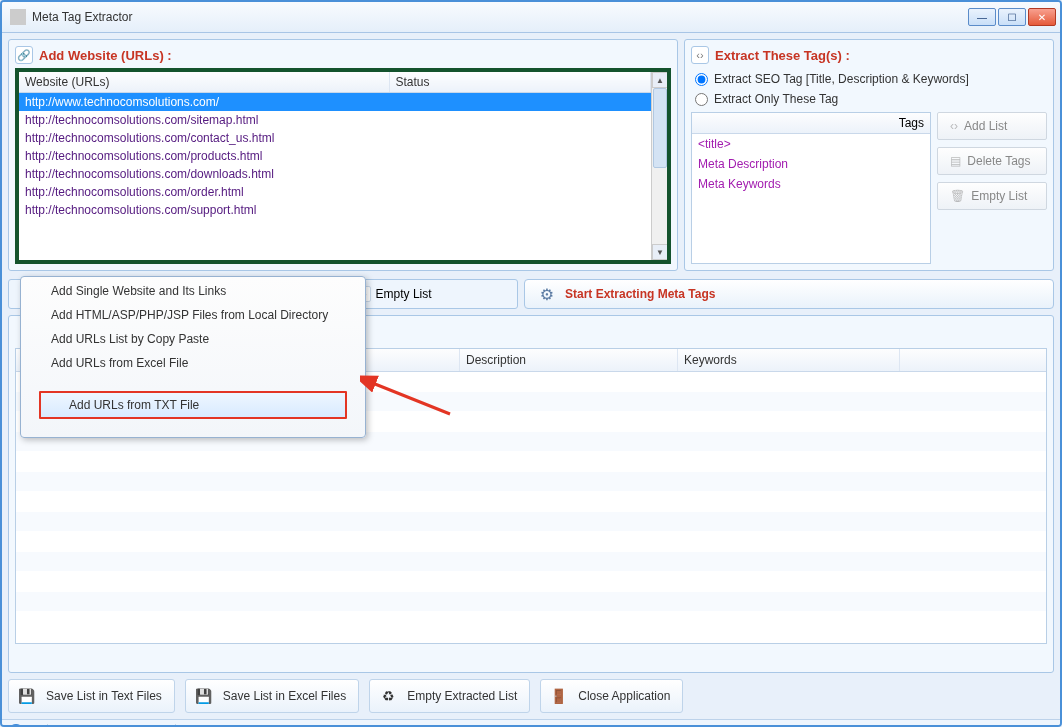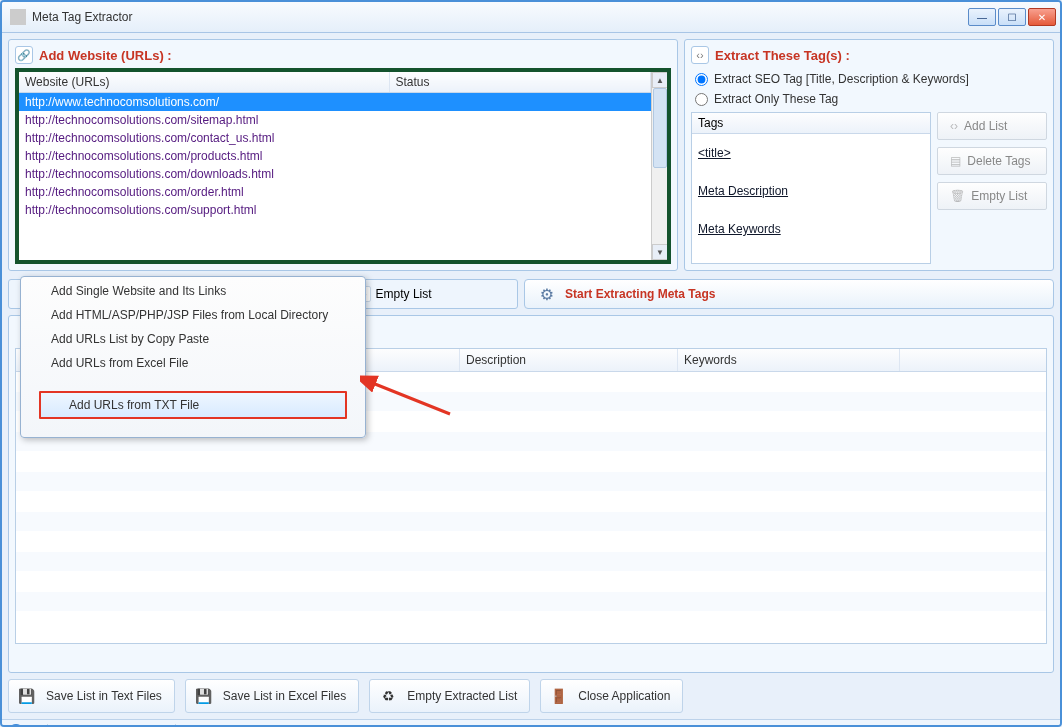--- a/index.html
+++ b/index.html
@@ -77,22 +77,22 @@
     flex:1; border:1px solid #a9c7e6; background:linear-gradient(#ffffff,#e9f2fb);
     border-radius:4px; display:flex; align-items:center; gap:8px; padding:4px 12px;
   }
   .gear-icon{width:20px;height:20px;display:flex;align-items:center;justify-content:center;font-size:16px;color:#5b7ba3;}
   .start-btn .lbl{color:#c73524;font-weight:600;font-size:12px;}
 
   .radio-row{display:flex;align-items:center;gap:6px;margin:4px 0 2px 4px;color:#333;}
   .radio-row input{margin:0;}
   .tag-section{display:flex;gap:6px;margin-top:4px;flex:1;}
   .tag-list{flex:1;border:1px solid #b9cfe6;background:#fff;}
-  .tag-list-head{background:linear-gradient(#fdfdfe,#ecf2fa);border-bottom:1px solid #c9d8ea;padding:3px 6px;}
-  .tag-list-item{padding:12px 6px;color:#0f172a;text-decoration:underline;}
+  .tag-list-head{background:linear-gradient(#fdfdfe,#ecf2fa);border-bottom:1px solid #c9d8ea;padding:3px 6px;text-align:right;}
+  .tag-list-item{padding:3px 6px;color:#a21caf;}
   .tag-btns{display:flex;flex-direction:column;gap:7px;}
   .gray-btn{
     border:1px solid #cfd7e0;background:linear-gradient(#fefefe,#eef2f7);border-radius:2px;
     padding:6px 12px;display:flex;align-items:center;gap:6px;color:#888;font-size:12px;
     min-width:110px;
   }
   .gray-btn .ic{opacity:.55;}
 
   .lower-panel{
     margin:0 6px 6px; height:358px;

